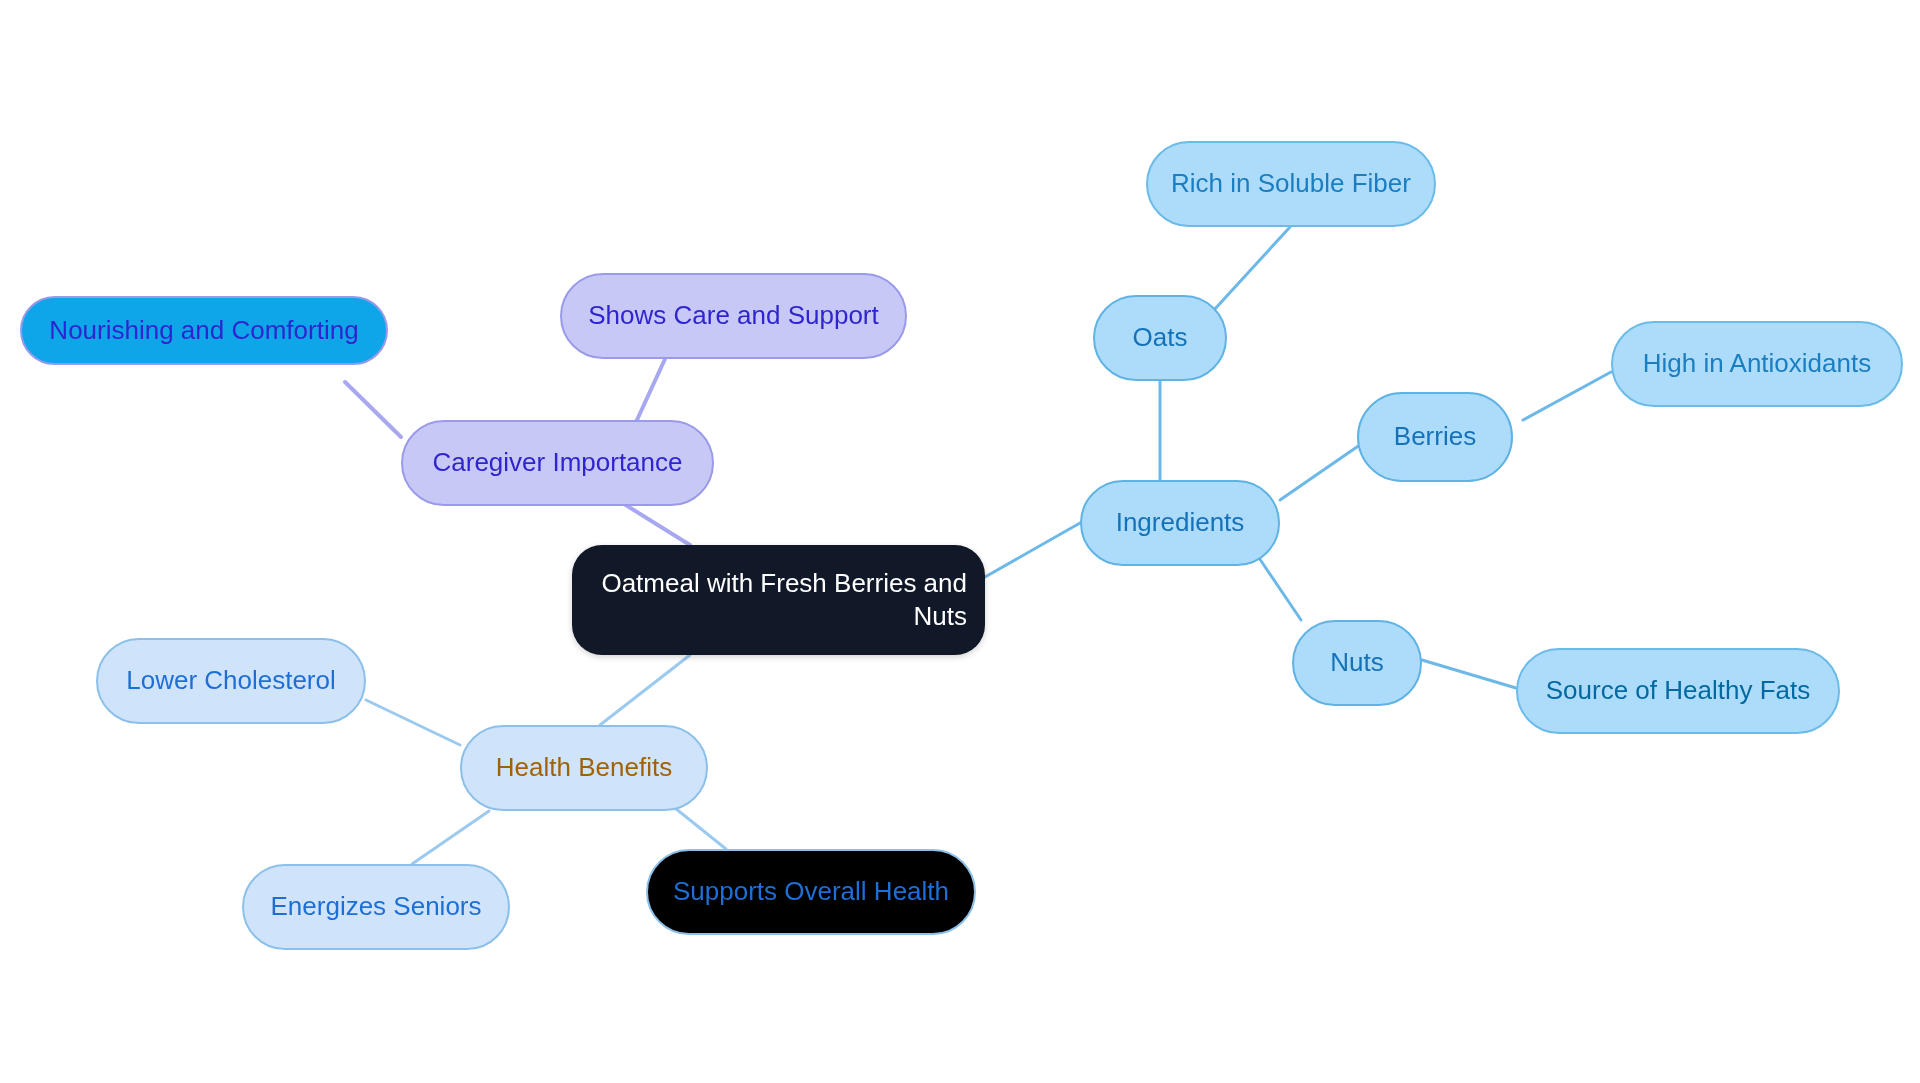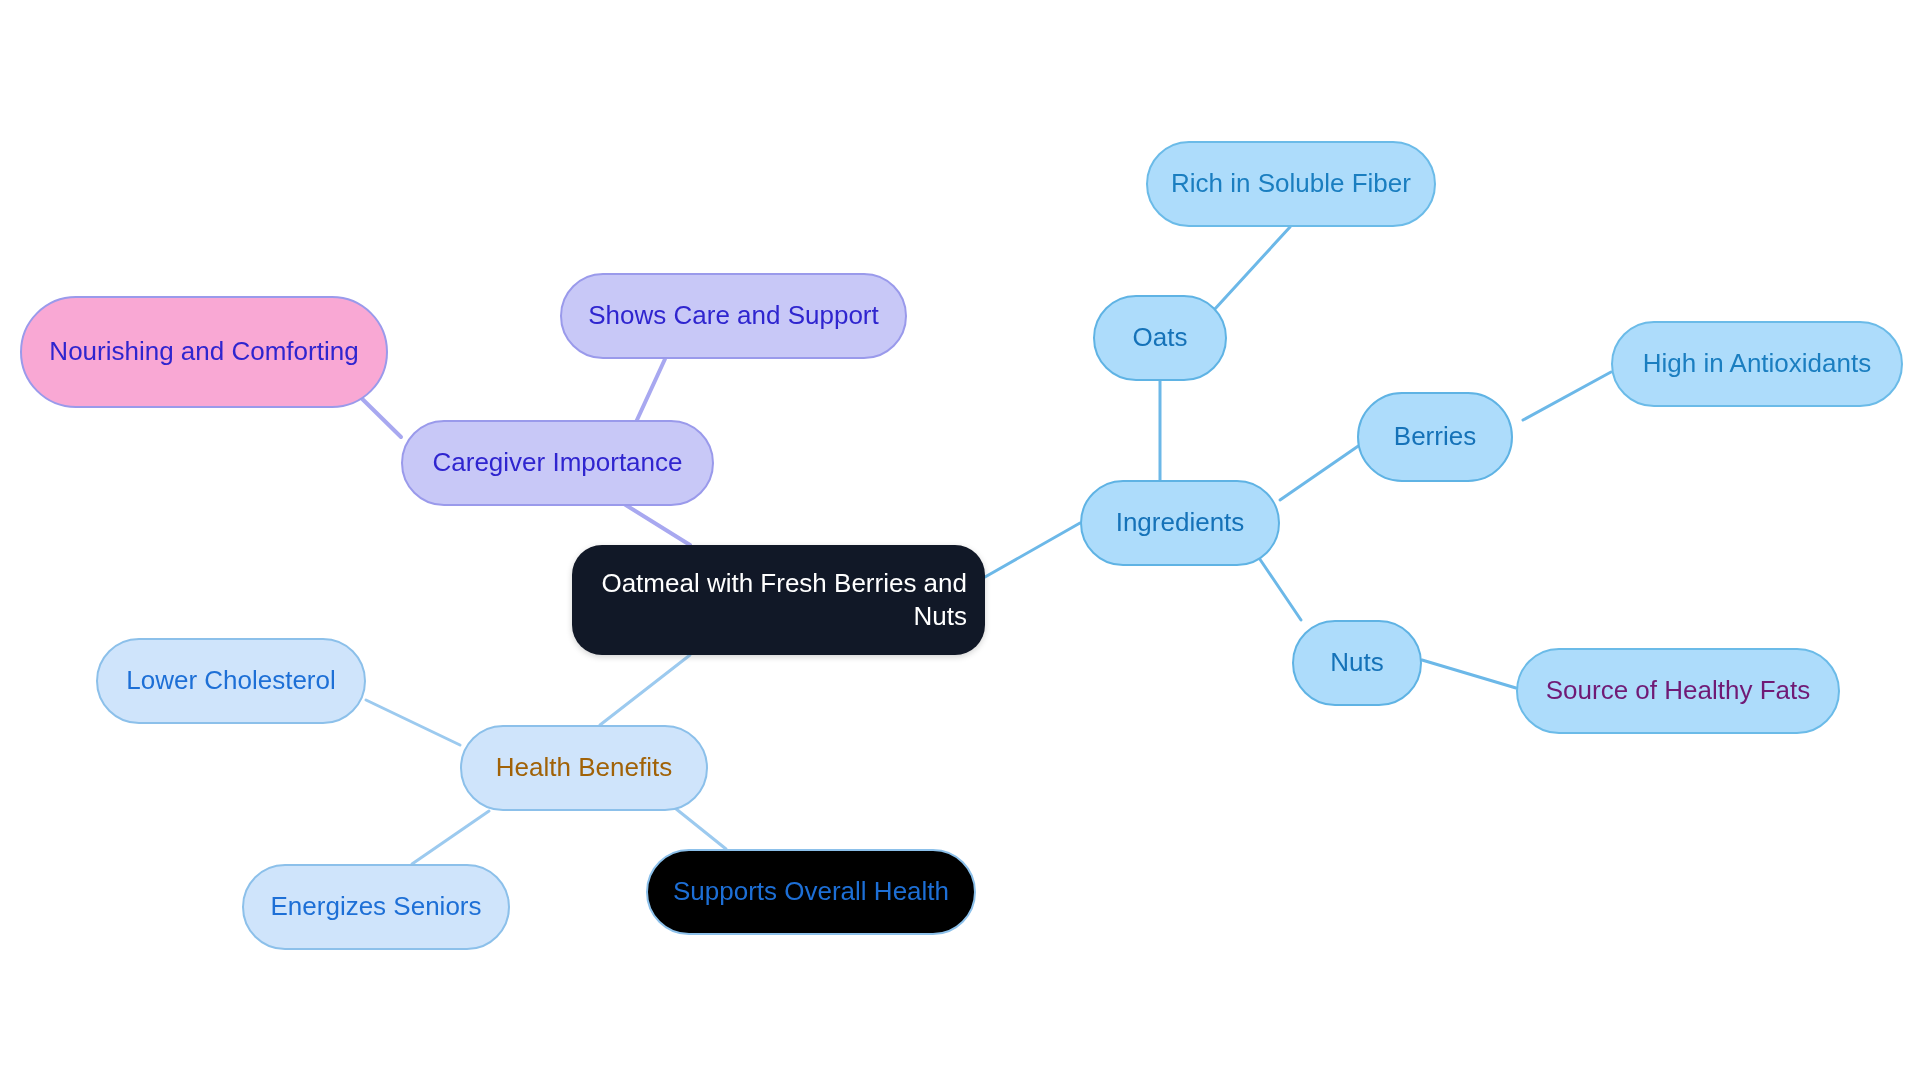--- a/index.html
+++ b/index.html
@@ -74,22 +74,22 @@
     </svg>
   <div id="node-layer">
       <div class="node root" style="left: 572px; top: 545px; width: 413px; height: 110px; background: rgb(17, 24, 39); border-color: rgb(17, 24, 39); color: rgb(255, 255, 255); font-size: 26px; border-radius: 30px; text-align: right;"><span class="node-label">Oatmeal with Fresh Berries and
 Nuts</span></div>
       <div class="node" style="left: 1080px; top: 480px; width: 200px; height: 86px; background: rgb(173, 220, 251); border-color: rgb(95, 179, 228); color: rgb(21, 114, 184); font-size: 26px;"><span class="node-label">Ingredients</span></div>
       <div class="node" style="left: 1093px; top: 295px; width: 134px; height: 86px; background: rgb(173, 220, 251); border-color: rgb(95, 179, 228); color: rgb(21, 114, 184); font-size: 26px;"><span class="node-label">Oats</span></div>
       <div class="node" style="left: 1146px; top: 141px; width: 290px; height: 86px; background: rgb(173, 220, 251); border-color: rgb(107, 187, 232); color: rgb(26, 126, 192); font-size: 26px;"><span class="node-label">Rich in Soluble Fiber</span></div>
       <div class="node" style="left: 1357px; top: 392px; width: 156px; height: 90px; background: rgb(173, 220, 251); border-color: rgb(95, 179, 228); color: rgb(21, 114, 184); font-size: 26px; justify-content: flex-end;"><span class="node-label">Berries</span></div>
       <div class="node" style="left: 1611px; top: 321px; width: 292px; height: 86px; background: rgb(173, 220, 251); border-color: rgb(107, 187, 232); color: rgb(26, 126, 192); font-size: 26px; text-align: center;"><span class="node-label">High in Antioxidants</span></div>
       <div class="node" style="left: 1292px; top: 620px; width: 130px; height: 86px; background: rgb(173, 220, 251); border-color: rgb(95, 179, 228); color: rgb(21, 114, 184); font-size: 26px;"><span class="node-label">Nuts</span></div>
-      <div class="node" style="left: 1516px; top: 648px; width: 324px; height: 86px; background: rgb(173, 220, 251); border-color: rgb(107, 187, 232); color: #701a75; font-size: 26px;"><span class="node-label">Source of Healthy Fats</span></div>
+      <div class="node" style="left: 1516px; top: 648px; width: 324px; height: 86px; background: rgb(173, 220, 251); border-color: rgb(107, 187, 232); color: #0369a1; font-size: 26px;"><span class="node-label">Source of Healthy Fats</span></div>
       <div class="node" style="left: 460px; top: 725px; width: 248px; height: 86px; background: rgb(207, 228, 251); border-color: rgb(140, 192, 234); color: #a16207; font-size: 26px;"><span class="node-label">Health Benefits</span></div>
       <div class="node" style="left: 96px; top: 638px; width: 270px; height: 86px; background: rgb(207, 228, 251); border-color: rgb(140, 192, 234); color: rgb(29, 111, 214); font-size: 26px;"><span class="node-label">Lower Cholesterol</span></div>
       <div class="node" style="left: 242px; top: 864px; width: 268px; height: 86px; background: rgb(207, 228, 251); border-color: rgb(140, 192, 234); color: rgb(29, 111, 214); font-size: 26px;"><span class="node-label">Energizes Seniors</span></div>
       <div class="node" style="left: 646px; top: 849px; width: 330px; height: 86px; background: #000000; border-color: rgb(140, 192, 234); color: rgb(29, 111, 214); font-size: 26px;"><span class="node-label">Supports Overall Health</span></div>
       <div class="node" style="left: 401px; top: 420px; width: 313px; height: 86px; background: rgb(200, 200, 247); border-color: rgb(154, 154, 235); color: rgb(47, 37, 207); font-size: 26px;"><span class="node-label">Caregiver Importance</span></div>
       <div class="node" style="left: 560px; top: 273px; width: 347px; height: 86px; background: rgb(200, 200, 247); border-color: rgb(154, 154, 235); color: rgb(47, 37, 207); font-size: 26px;"><span class="node-label">Shows Care and Support</span></div>
-      <div class="node" style="left: 20px; top: 296px; width: 368px; height: 112px; background: #f9a8d4; border-color: rgb(154, 154, 235); color: rgb(47, 37, 207); font-size: 26px;"><span class="node-label">Nourishing and Comforting</span></div>
+      <div class="node" style="left: 20px; top: 296px; width: 368px; height: 69px; background: #0ea5e9; border-color: rgb(154, 154, 235); color: rgb(47, 37, 207); font-size: 26px;"><span class="node-label">Nourishing and Comforting</span></div>
     </div>
 </div>
 
 </body></html>

